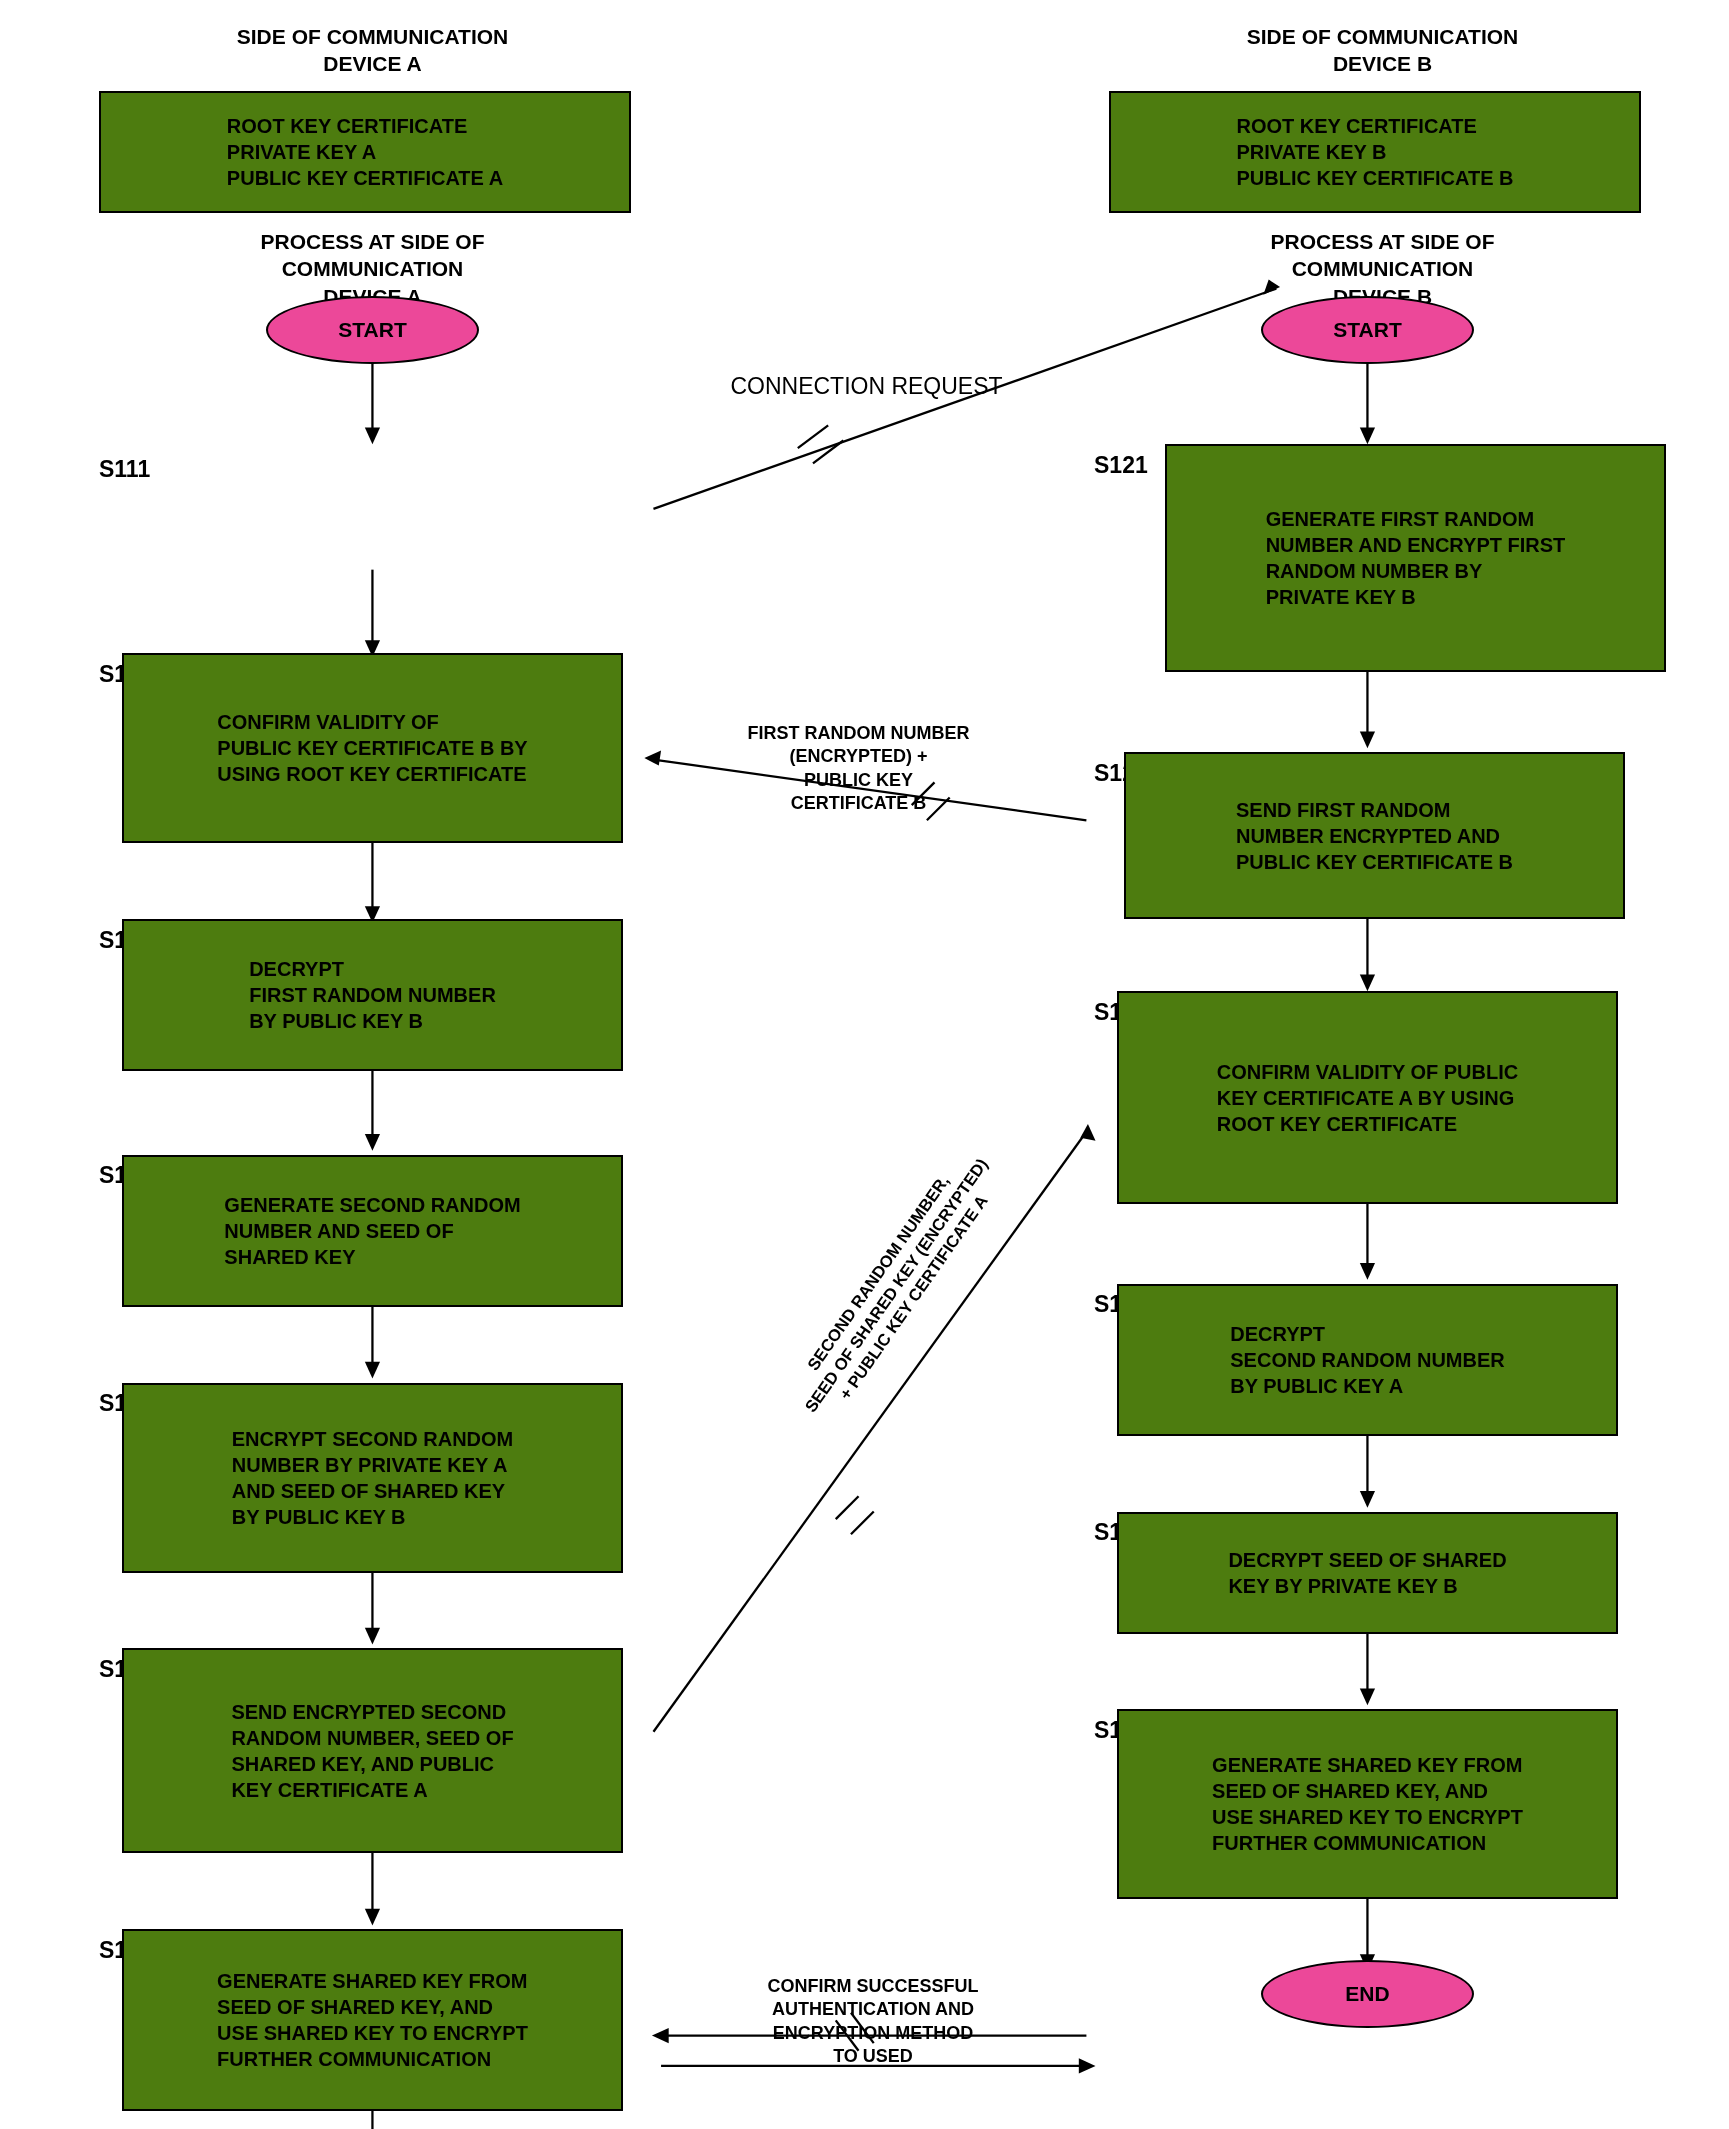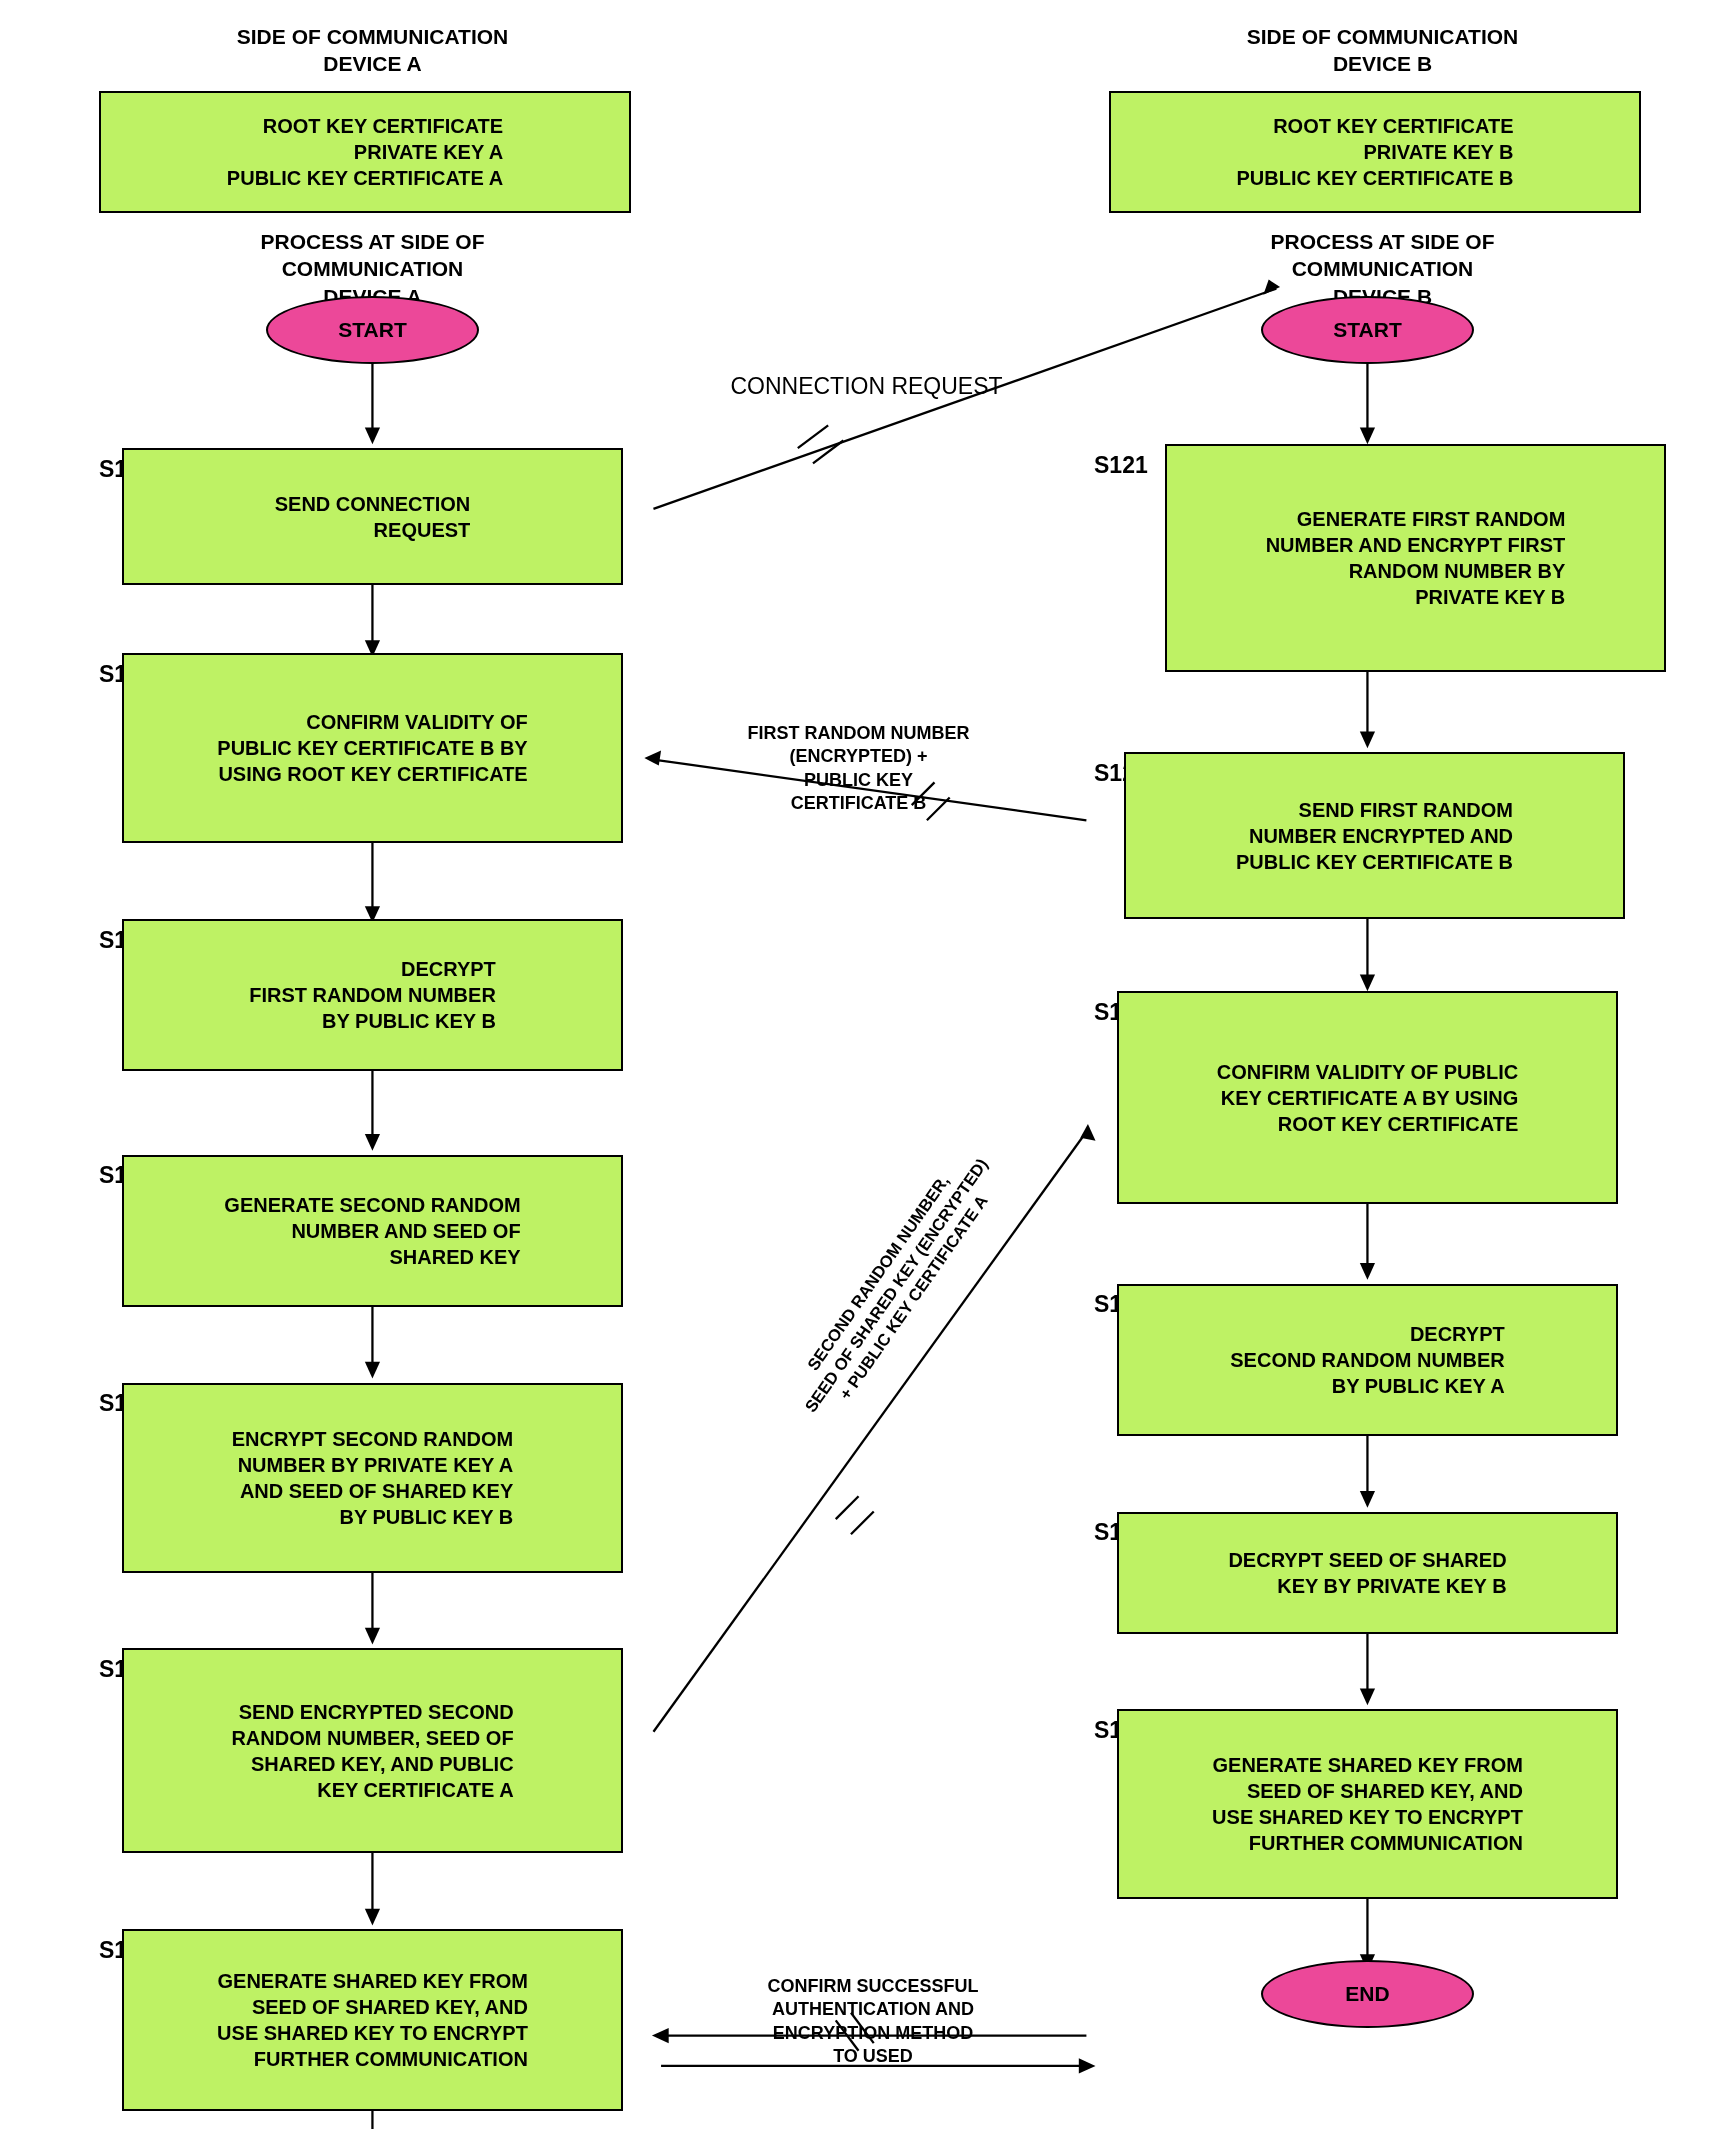--- a/index.html
+++ b/index.html
@@ -20,25 +20,25 @@
     .text-block {
       position: absolute;
       font-size: 21px;
       font-weight: bold;
       text-align: center;
       line-height: 1.3;
     }
     .box {
       position: absolute;
       border: 2.3px solid #000;
-      background: #bef264;
+      background: #4d7c0f;
       display: flex;
       align-items: center;
       justify-content: center;
-      text-align: right;
+      text-align: left;
       font-size: 20px;
       font-weight: bold;
       line-height: 1.3;
       padding: 7.6px;
     }
     .oval {
       position: absolute;
       border: 2.3px solid #000;
       background: #ec4899;
       border-radius: 50%;
@@ -154,21 +154,20 @@
   <div class="text-block" style="left:152px; top:228px; width:441px;">PROCESS AT SIDE OF<br>COMMUNICATION<br>DEVICE A</div>
 
   <div class="text-block" style="left:1162px; top:228px; width:441px;">PROCESS AT SIDE OF<br>COMMUNICATION<br>DEVICE B</div>
 
   <div class="oval" style="left:266px; top:296px; width:213px; height:68px;">START</div>
 
   <div class="oval" style="left:1261px; top:296px; width:213px; height:68px;">START</div>
 
   <div class="step-label" style="left:99px; top:456px;">S111</div>
 
-  <div class="box" style="left:122px; top:448px; width:501px; height:137px;">SEND CONNECTION<br>REQUEST</div>
 
   <div class="step-label" style="left:99px; top:661px;">S112</div>
 
   <div class="box" style="left:122px; top:653px; width:501px; height:190px;">CONFIRM VALIDITY OF<br>PUBLIC KEY CERTIFICATE B BY<br>USING ROOT KEY CERTIFICATE</div>
 
   <div class="step-label" style="left:99px; top:927px;">S113</div>
 
   <div class="box" style="left:122px; top:919px; width:501px; height:152px;">DECRYPT<br>FIRST RANDOM NUMBER<br>BY PUBLIC KEY B</div>
 
   <div class="step-label" style="left:99px; top:1162px;">S114</div>

